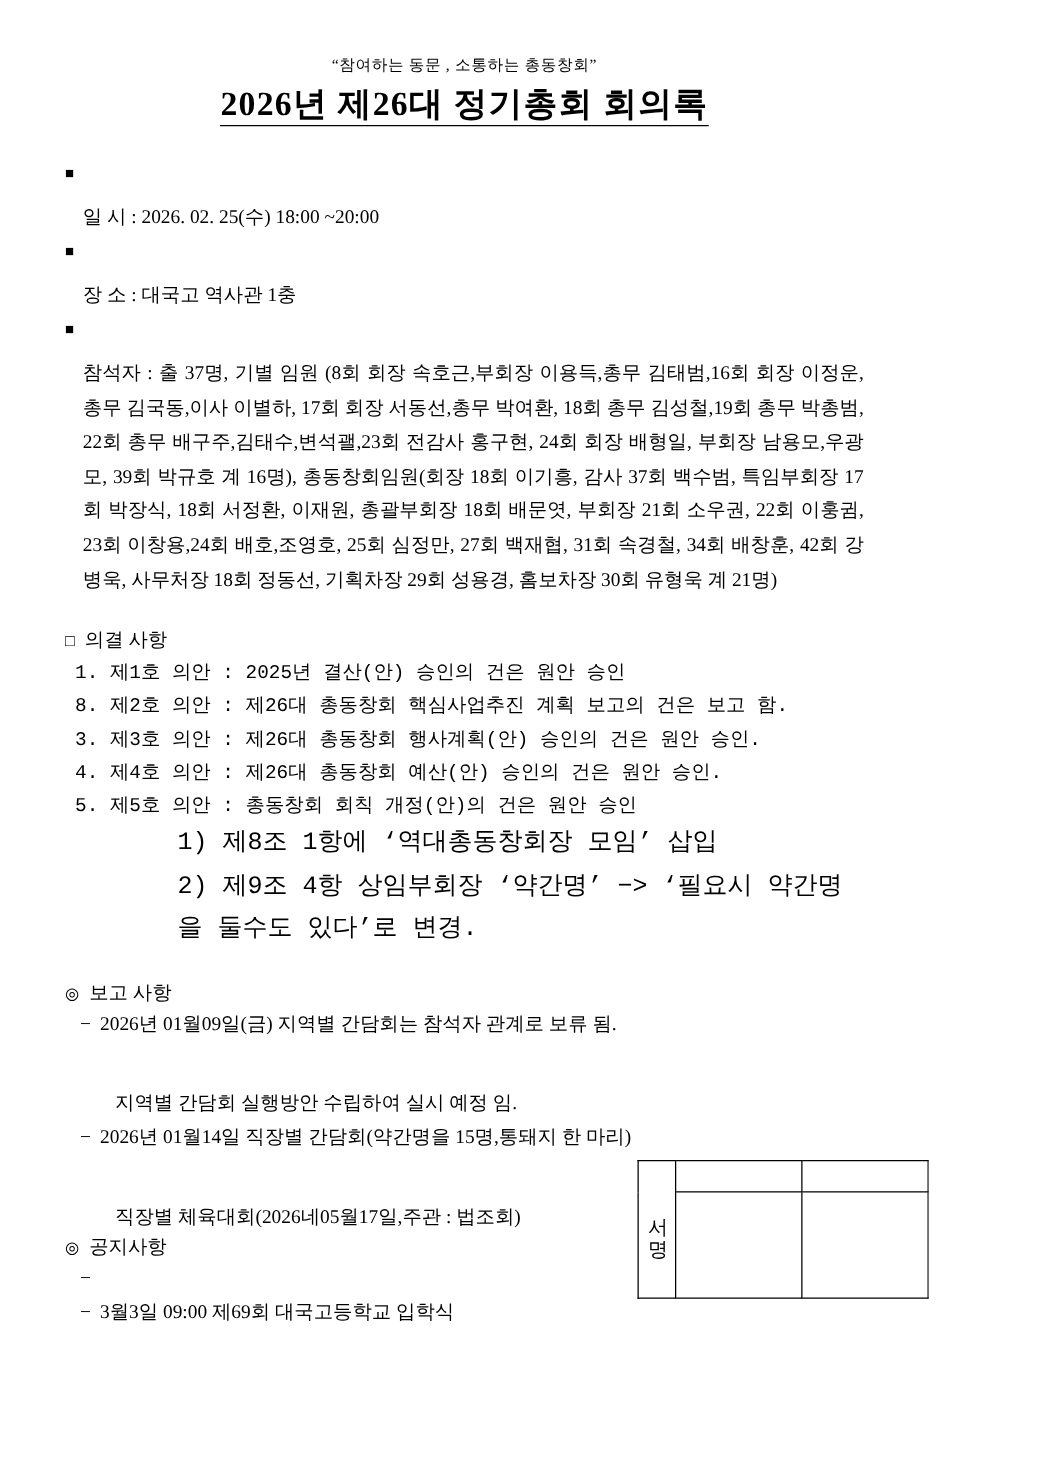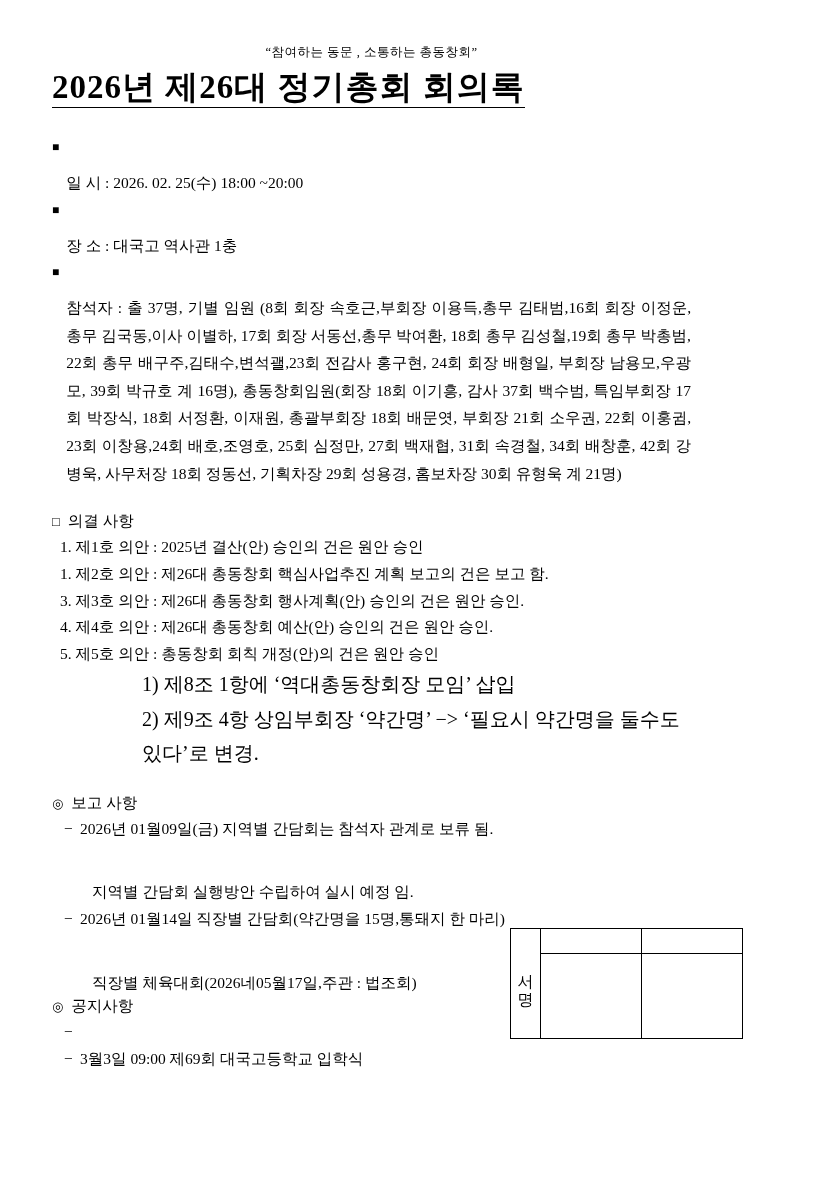--- a/index.html
+++ b/index.html
@@ -21,22 +21,22 @@
     overflow: hidden;
   }
   .slogan {
     text-align: center;
     font-size: 12.5px;
     letter-spacing: 0.5px;
     margin: 8px 0 2px 0;
     color: #000;
   }
   .doc-title {
-    text-align: left;
-    font-size: 33px;
+    text-align: center;
+    font-size: 27px;
     font-weight: bold;
     letter-spacing: 1px;
     margin: 4px 0 26px 0;
   }
   .doc-title span {
     border-bottom: 1.5px solid #000;
     padding-bottom: 2px;
   }
   .block {
     font-size: 15.5px;
@@ -67,20 +67,21 @@
     margin-bottom: 2px;
   }
   .sec-head .mark {
     margin-right: 8px;
     font-size: 13px;
   }
   .list {
     font-size: 15.5px;
     line-height: 1.72;
     padding-left: 8px;
+    font-family: Liberation Mono, monospace;
   }
   .list-item {
     display: flex;
     align-items: flex-start;
   }
   .list-item .txt { flex: 1 1 auto; }
   .sub {
     padding-left: 82px;
     font-size: 20px;
     line-height: 1.72;
@@ -174,21 +175,21 @@
   <div>
     <div class="sec-head">
       <span class="mark">□</span>
       <span>의결 사항</span>
     </div>
     <div class="list">
       <div class="list-item">
         <span class="txt">1. 제1호 의안 : 2025년 결산(안) 승인의 건은 원안 승인</span>
       </div>
       <div class="list-item">
-        <span class="txt">1. 제2호 의안 : 제26대 총동창회 핵심사업추진 계획 보고의 건은 보고 함.</span>
+        <span class="txt">8. 제2호 의안 : 제26대 총동창회 핵심사업추진 계획 보고의 건은 보고 함.</span>
       </div>
       <div class="list-item">
         <span class="txt">3. 제3호 의안 : 제26대 총동창회 행사계획(안) 승인의 건은 원안 승인.</span>
       </div>
       <div class="list-item">
         <span class="txt">4. 제4호 의안 : 제26대 총동창회 예산(안) 승인의 건은 원안 승인.</span>
       </div>
       <div class="list-item">
         <span class="txt">5. 제5호 의안 : 총동창회 회칙 개정(안)의 건은 원안 승인</span>
       </div>

